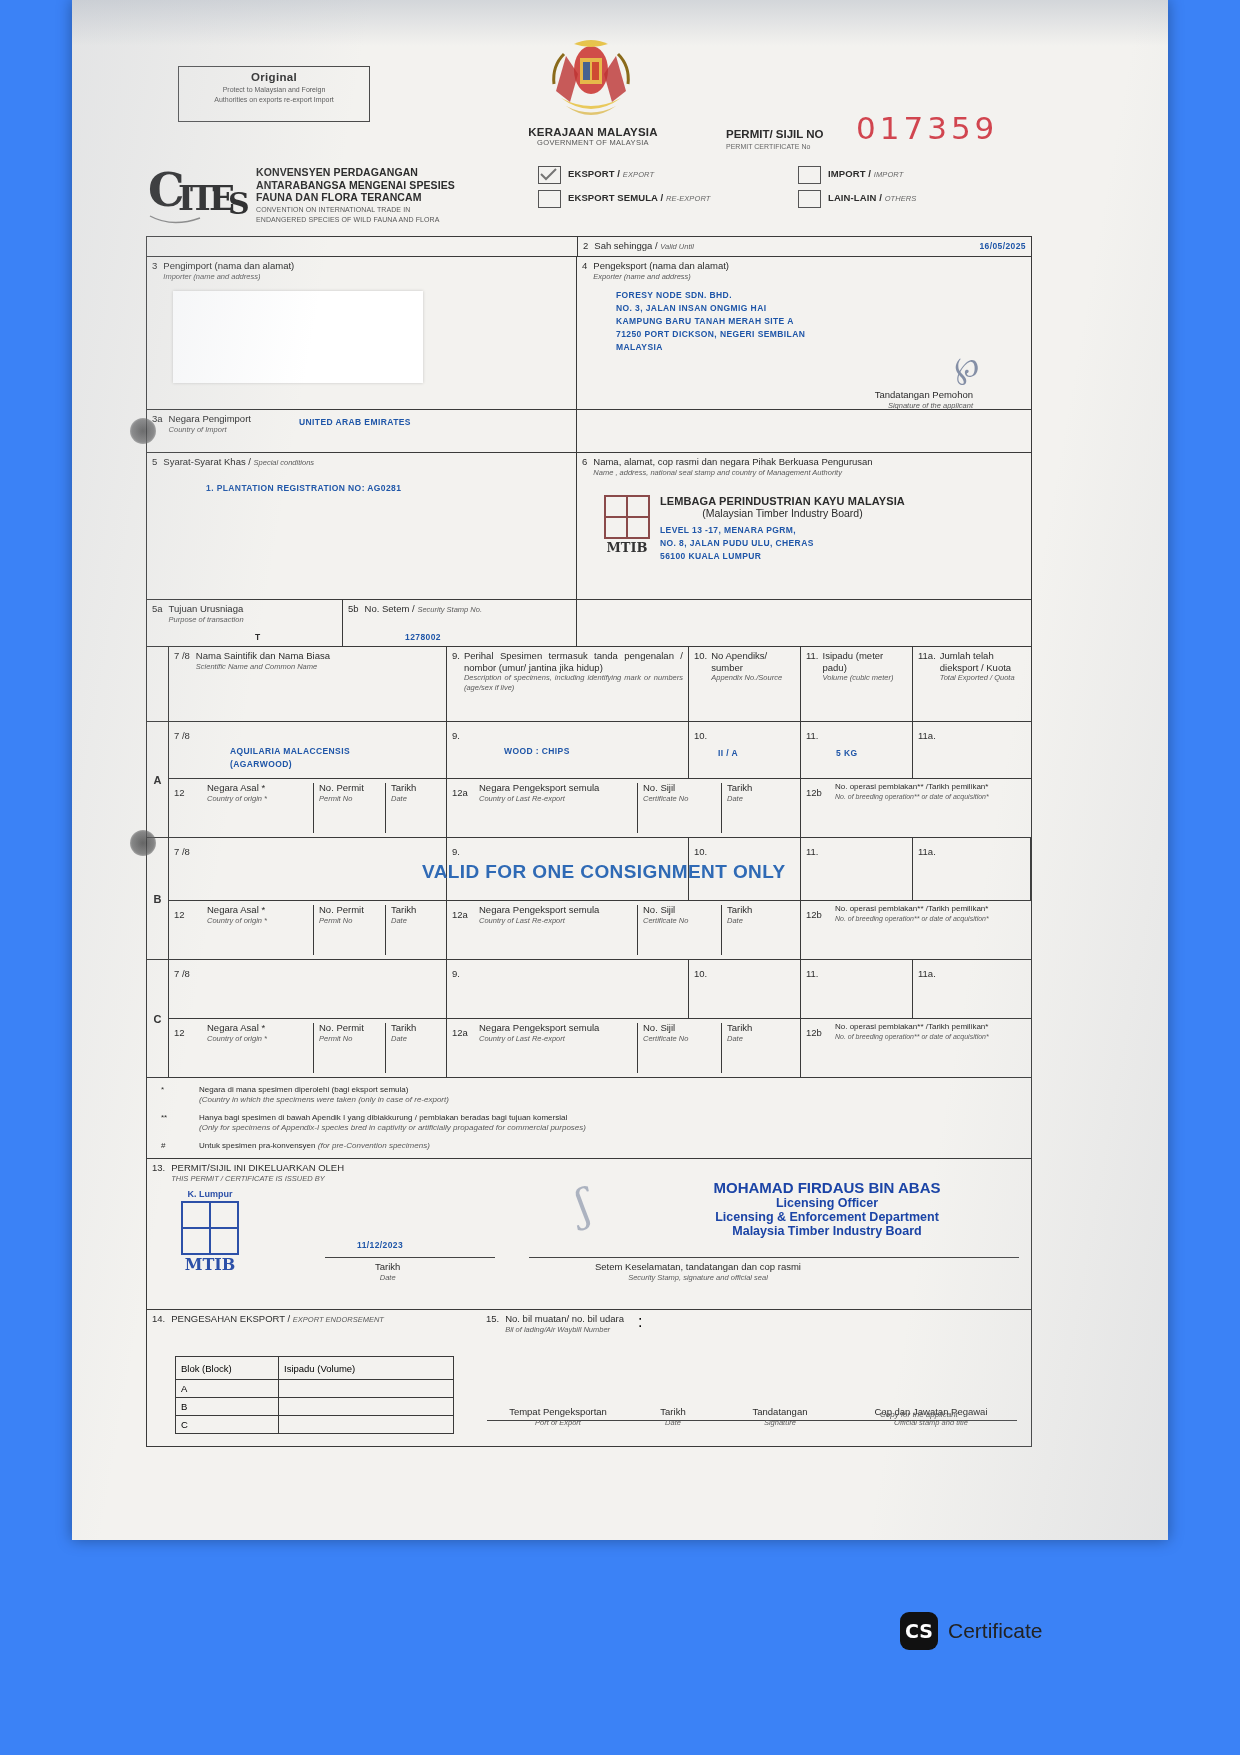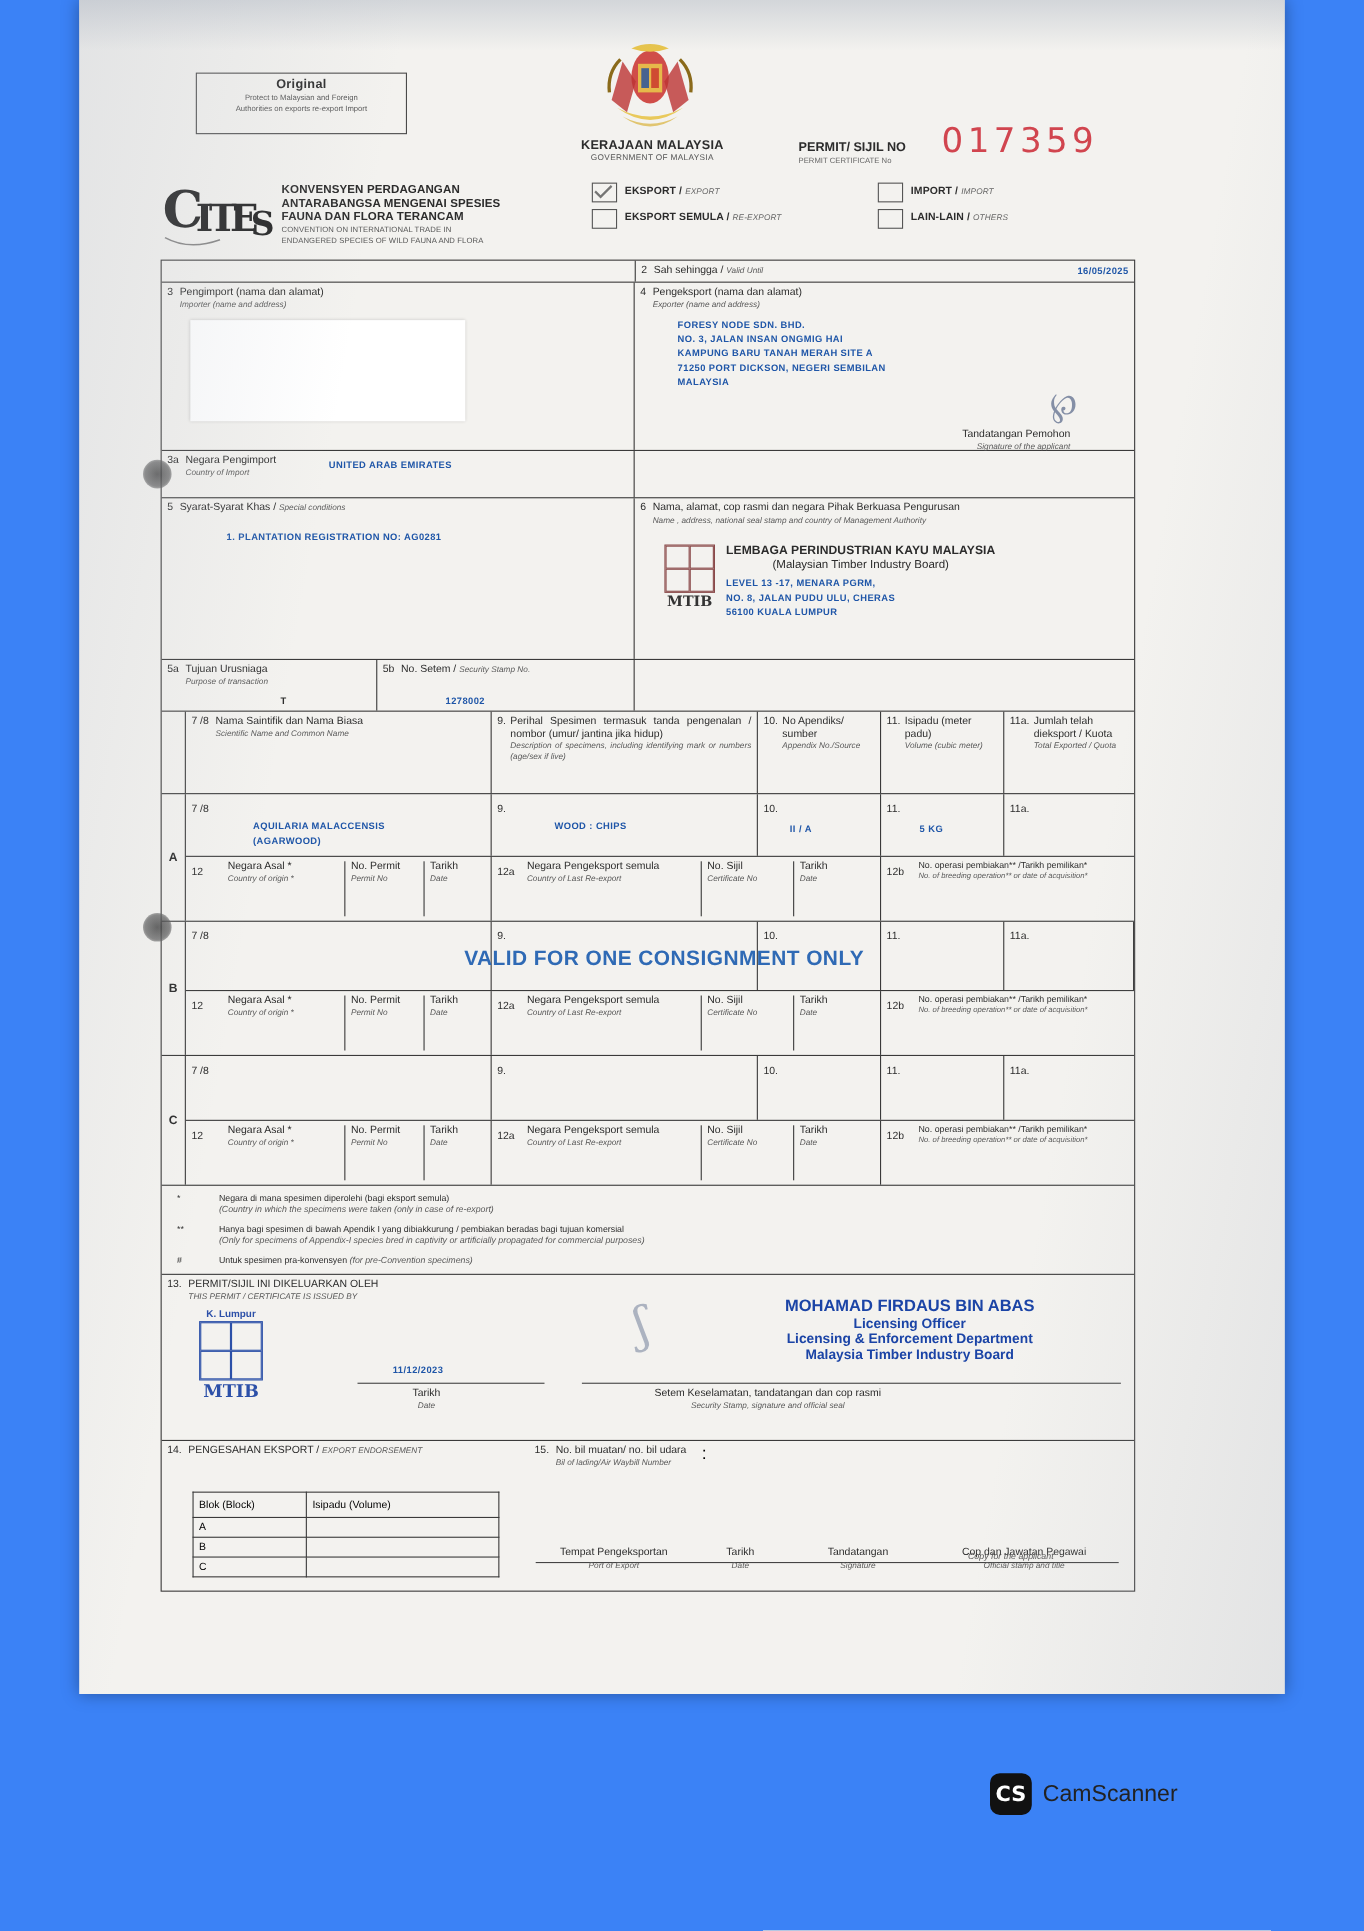--- a/index.html
+++ b/index.html
@@ -669,15 +669,15 @@
 
       <div class="copytxt" style="position:absolute;left:742px;top:1392px;">Copy for the applicant</div>
     </div>
 
     <div class="smudge" style="left:58px;top:418px;width:26px;height:26px;opacity:.75;"></div>
     <div class="smudge" style="left:58px;top:830px;width:26px;height:26px;opacity:.75;"></div>
   </div>
 
   <div class="camfoot">
     <div class="cslogo">CS</div>
-    <div class="csname">CamScanner</div>
+    <div class="csname">Certificate</div>
   </div>
 </div>
 
 </body></html>

